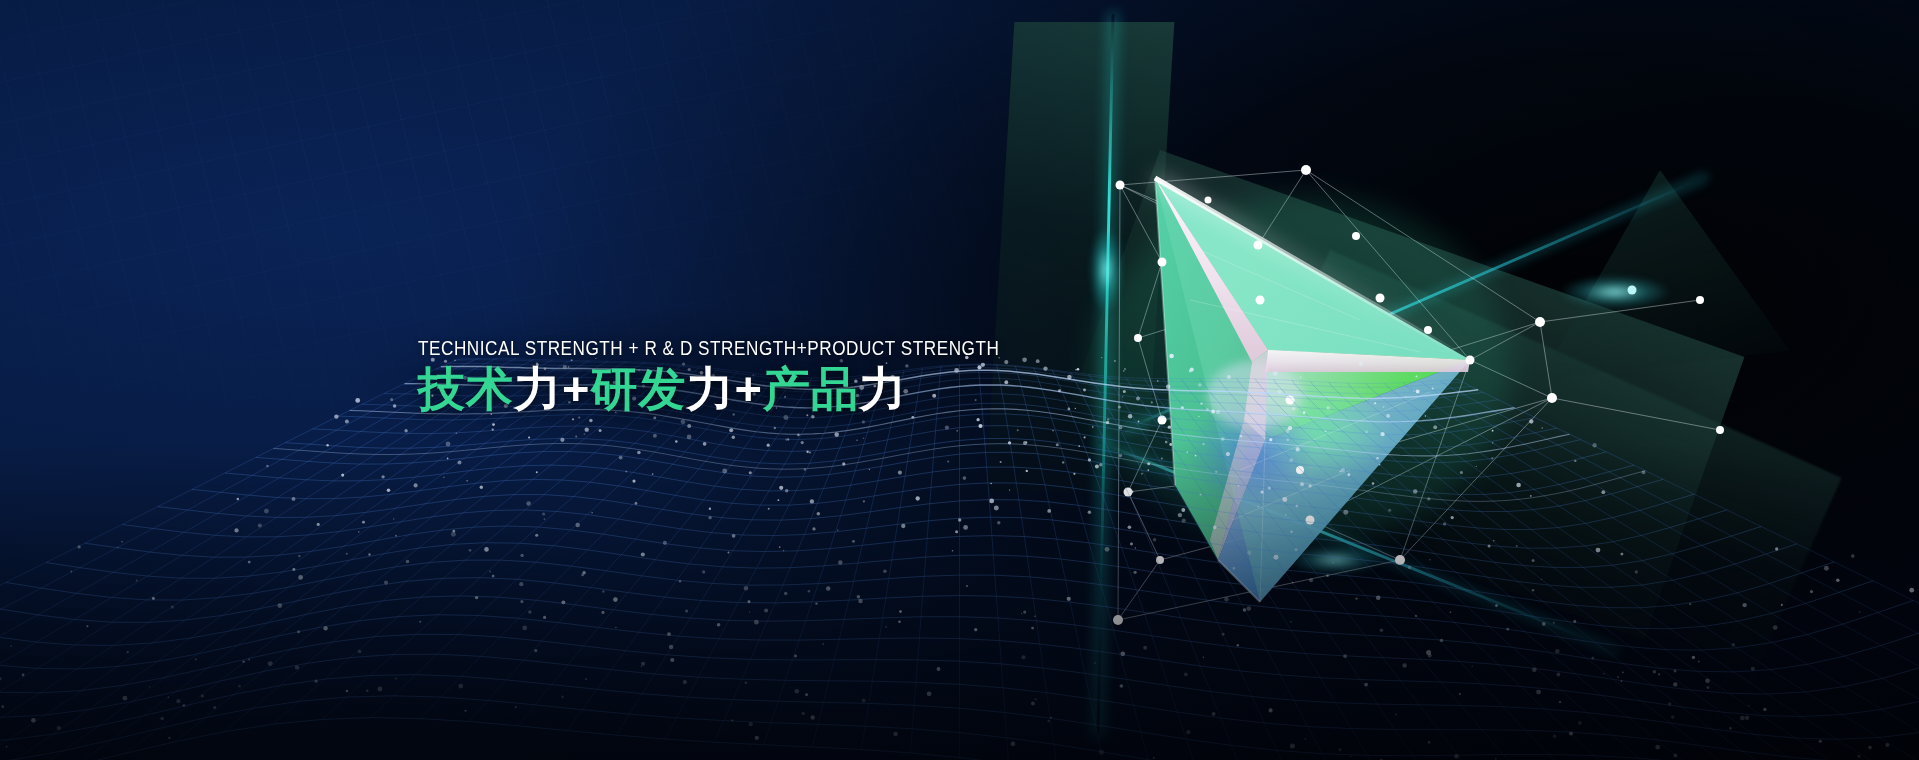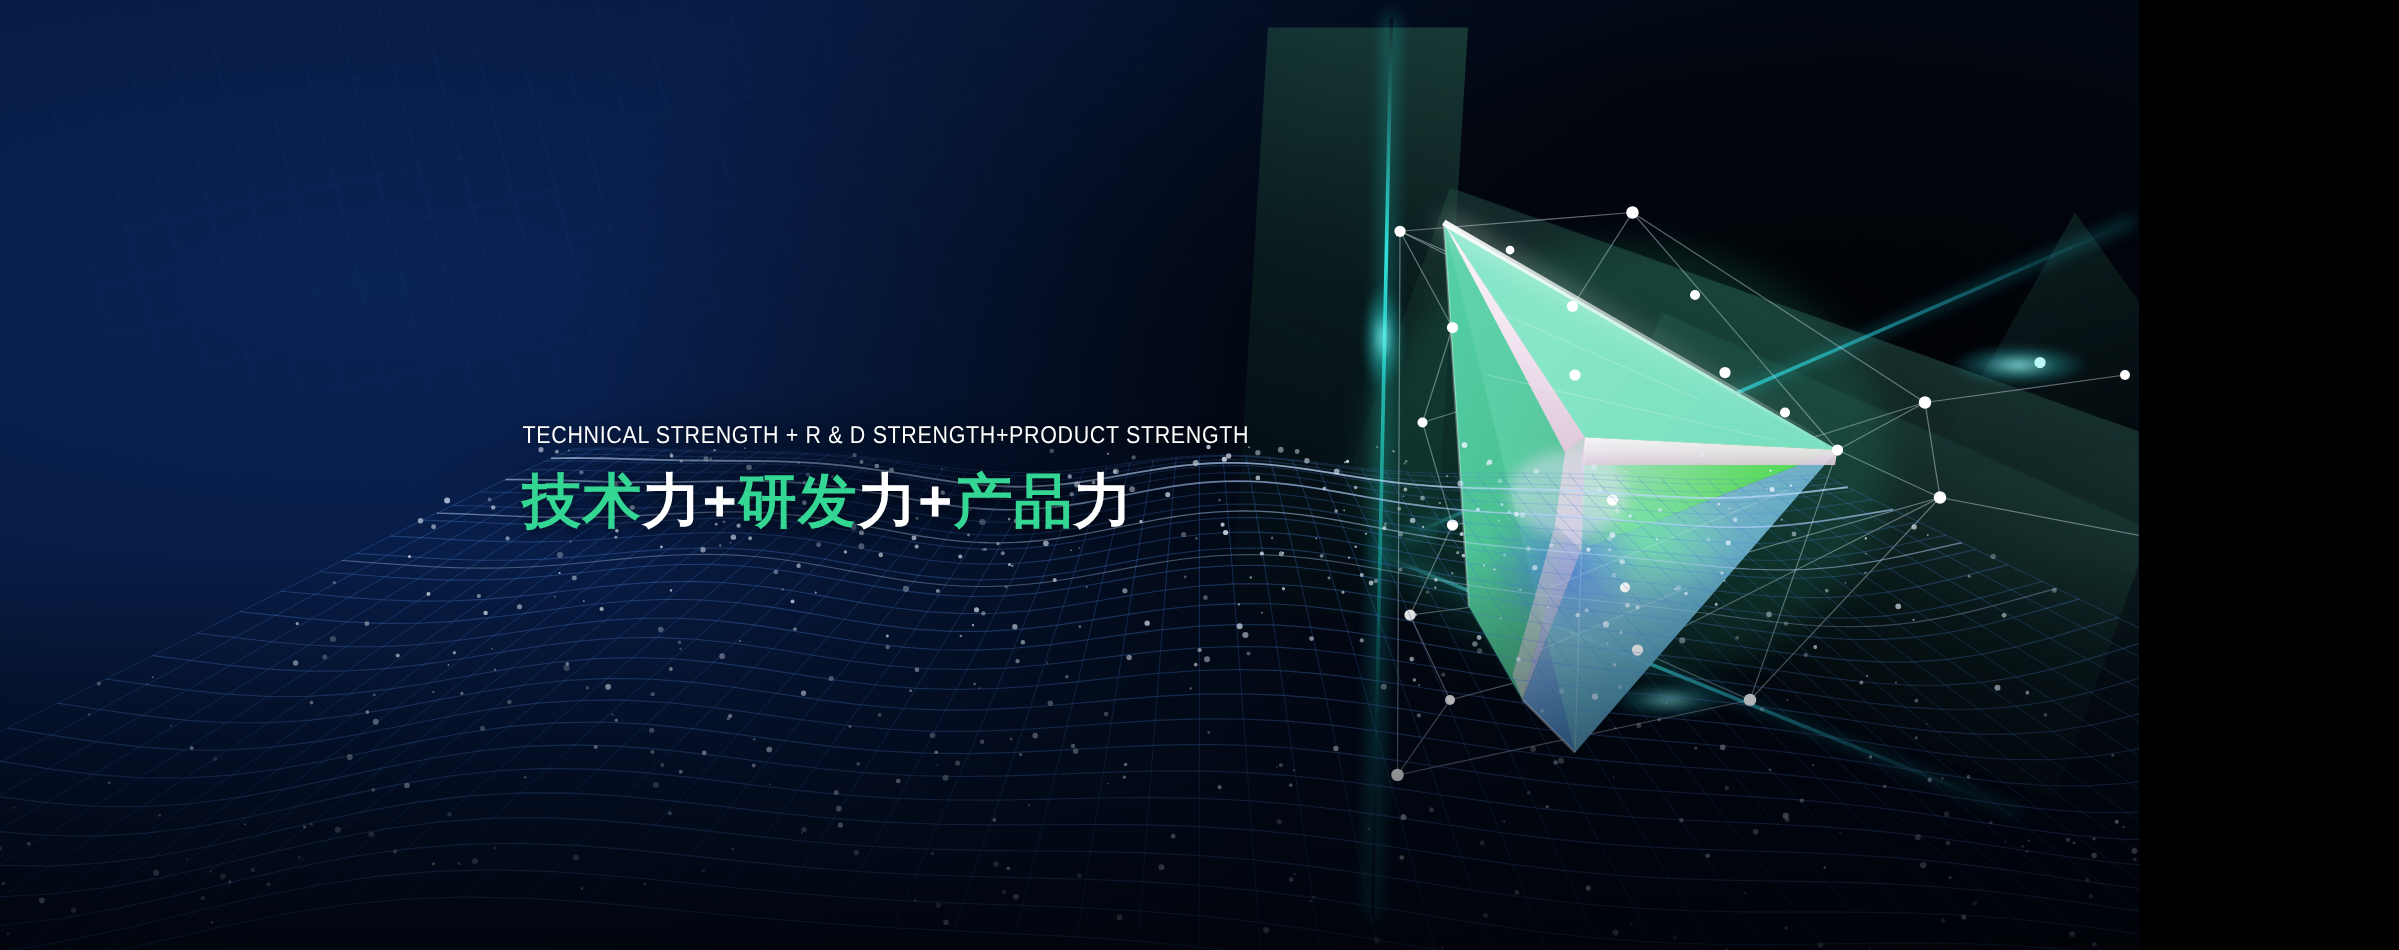--- a/index.html
+++ b/index.html
@@ -1,18 +1,18 @@
 <!DOCTYPE html>
 <html><head>
 <meta charset="utf-8">
 <style>
   html,body{margin:0;padding:0;background:#000;}
   #stage{
     position:relative;
-    width:1711px;height:760px;
+    width:1919px;height:760px;
     overflow:hidden;
     background:#03132f;
     font-family:"Liberation Sans","DejaVu Sans",sans-serif;
   }
   .layer{position:absolute;inset:0;}
   .nopoint{pointer-events:none;}
 
   
   #bg-base{
     background:
@@ -46,21 +46,21 @@
     font-size:19.5px;
     line-height:24px;
     letter-spacing:.6px;
     font-weight:400;
     white-space:nowrap;
     transform:scaleX(.88);
     transform-origin:left center;
     text-shadow:0 0 6px rgba(0,0,0,.55);
   }
   #title{
-    margin-top:14px;
+    margin-top:2px;
     font-size:47px;
     line-height:54px;
     font-weight:700;
     letter-spacing:1px;
     white-space:nowrap;
     text-shadow:0 2px 10px rgba(0,0,0,.6);
   }
 
   
   .panel{position:absolute;}

